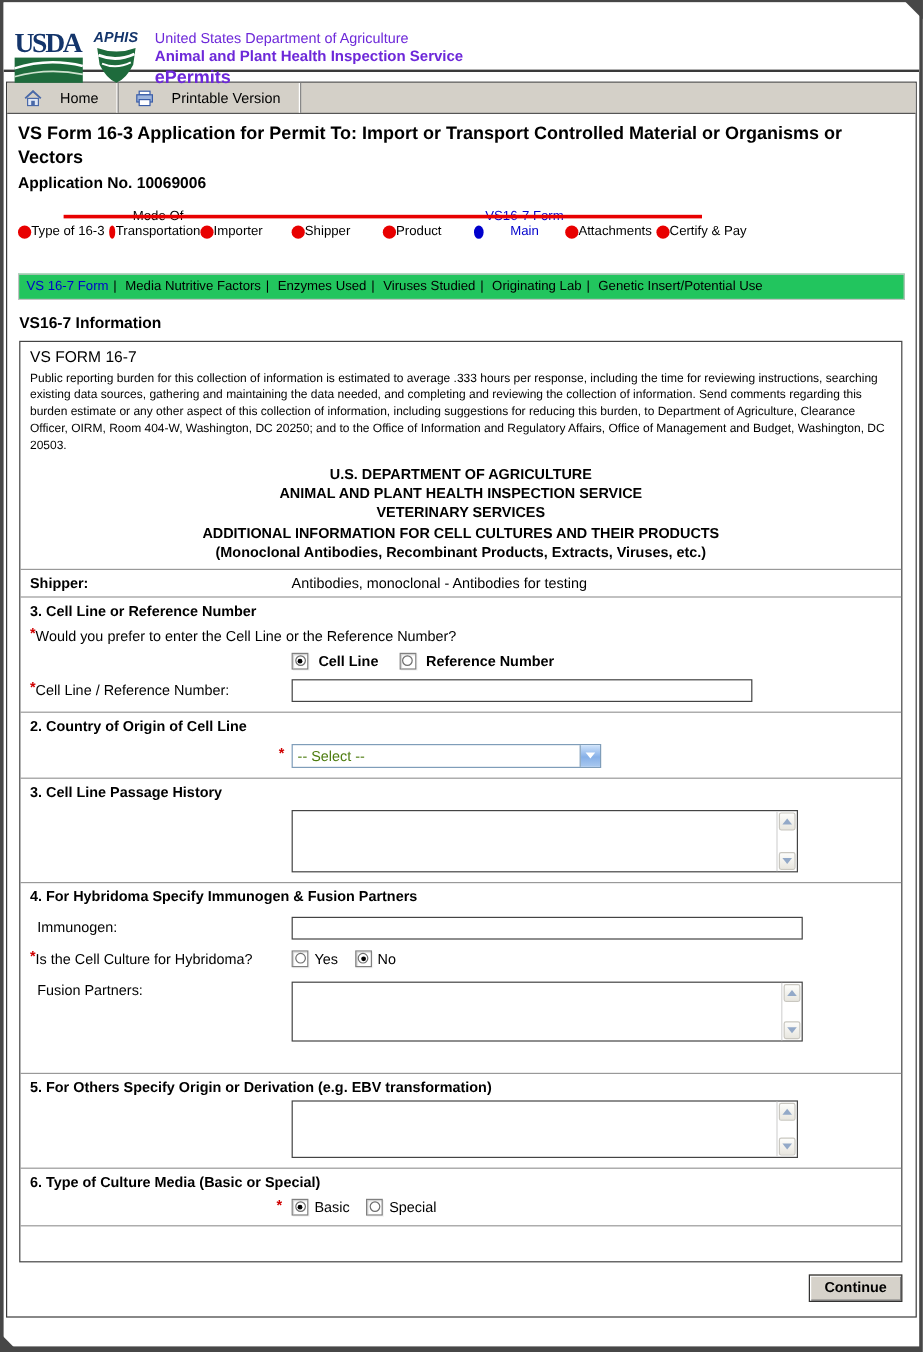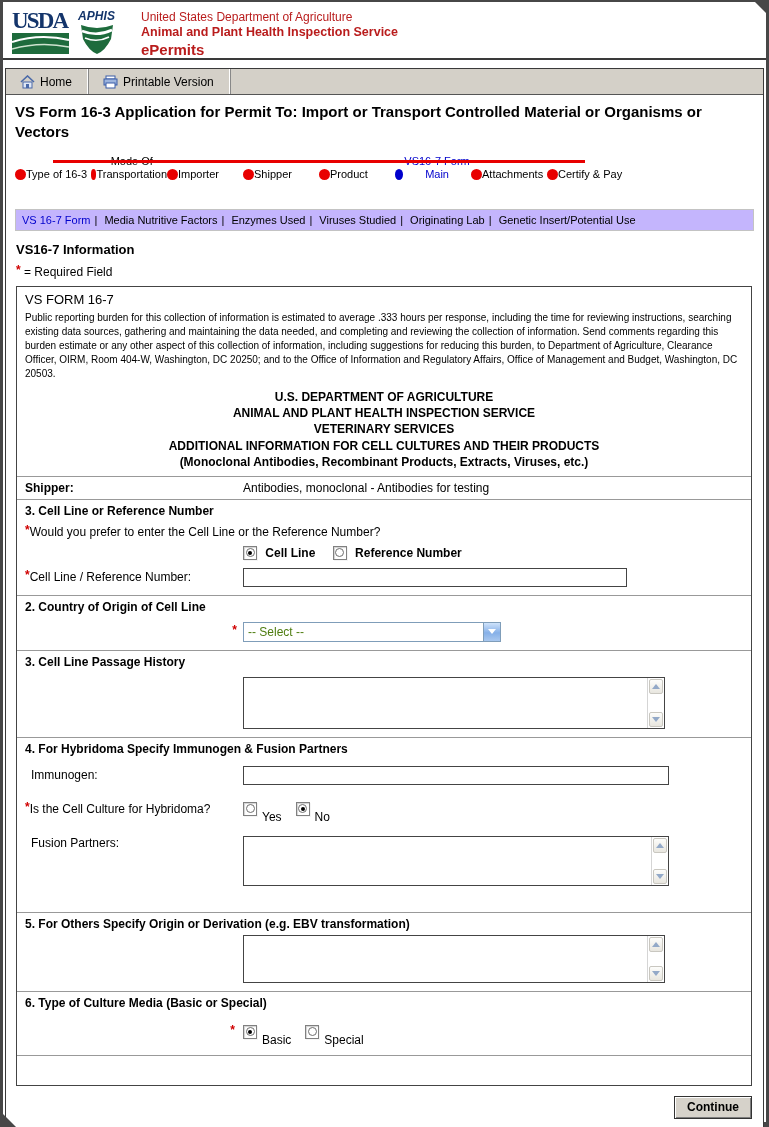--- a/index.html
+++ b/index.html
@@ -7,52 +7,52 @@
   body { background:#474747; font-family:"Liberation Sans","DejaVu Sans",sans-serif; position:relative; overflow:hidden; }
 
   .sheet { position:absolute; left:3px; top:2px; width:763px; height:1120px; background:#fff; }
 
   .corner-tr { position:absolute; top:0; right:0; width:0; height:0;
     border-top:16px solid #474747; border-left:16px solid transparent; z-index:9; }
   .corner-bl { position:absolute; bottom:0; left:0; width:0; height:0;
     border-bottom:16px solid #474747; border-right:16px solid transparent; z-index:9; }
 
   
-  .hdr { height:58px; border-bottom:2px solid #3a3a3a; display:flex; align-items:flex-start; padding:7px 0 0 9px; background:#fff; }
+  .hdr { height:58px; border-bottom:2px solid #3a3a3a; display:flex; align-items:flex-start; padding:22px 0 0 9px; background:#fff; }
   .hdr svg { display:block; }
-  .hdr-text { margin-left:24px; color:#b91c1c; padding-top:1px; }
+  .hdr-text { margin-left:12px; color:#6d28d9; padding-top:1px; }
   .hdr-line1 { font-size:12px; }
   .hdr-line2 { font-size:12.5px; font-weight:bold; margin-top:1px; }
   .hdr-line3 { font-size:15px; font-weight:bold; margin-top:2px; }
 
   
   .main-box { margin:8px 2px 0 2px; border:1px solid #3a3a3a; background:#fff; }
 
   .toolbar { height:26px; background:#d4d0c8; border-bottom:1px solid #555; display:flex; align-items:stretch; font-size:12px; }
-  .tb-btn { display:flex; align-items:center; gap:5px; padding:0 16px 0 14px; border-right:1px solid #888;
+  .tb-btn { display:flex; align-items:center; gap:15px; padding:0 16px 0 14px; border-right:1px solid #888;
     box-shadow:inset -1px 0 0 #fff; cursor:default; color:#000; }
   .tb-fill { flex:1; }
 
   .content { padding:4px 9px 10px 9px; }
 
   .page-title { font-size:15px; font-weight:bold; line-height:1.3; margin-top:3px; color:#000; }
   .app-no { font-size:13px; font-weight:bold; margin-top:4px; }
 
   
   .stepper { position:relative; width:608px; margin:10px 0 0 0; height:50px; }
   .step-line { position:absolute; top:9px; left:38px; width:532px; height:3px; background:#e80000; }
   .steps { display:flex; }
   .step { width:76px; display:flex; align-items:flex-end; cursor:pointer; }
   .step-dot { width:11px; height:11px; border-radius:50%; background:#e80000; margin-top:4px; z-index:1; }
   .step.active .step-dot { background:#0000cc; }
   .step-label { font-size:11px; text-align:center; margin-top:4px; line-height:1.15; color:#000; }
   .step.active .step-label { color:#0000cc; }
 
   
-  .tabbar { margin-top:8px; background:#c4b5fd; border:1px solid #c3c3c3; padding:4px 6px; font-size:11px; color:#000; }
+  .tabbar { margin-top:8px; background:#22c55e; border:1px solid #c3c3c3; padding:4px 6px; font-size:11px; color:#000; }
   .tab { cursor:pointer; }
   .tab.current { color:#0000cc; }
   .tab-sep { color:#000; padding:0 4px; }
 
   .info-heading { font-size:13px; font-weight:bold; margin:11px 0 8px 1px; }
   .req-note { font-size:12px; margin:0 0 7px 1px; }
   .req { color:#d00000; font-weight:bold; position:relative; top:-2px; }
 
   
   .form-box { border:1px solid #444; width:736px; margin-left:1px; font-size:12px; }
@@ -75,21 +75,21 @@
   .flabel.ind { padding-left:6px; }
 
   input.txt { border:1px solid #444; height:19px; background:#fff; font:12px "Liberation Sans",sans-serif; padding:0 3px; }
   .w384 { width:384px; } .w426 { width:426px; }
 
   
   .radio { width:14px; height:14px; border:1px solid #808080; background:#fff; display:inline-flex; align-items:center; justify-content:center;
     box-shadow:inset 1px 1px 1px rgba(0,0,0,.18), 1px 1px 0 #f4f4f4; vertical-align:middle; cursor:pointer; }
   .radio .circ { width:9px; height:9px; border:1px solid #6e6e6e; border-radius:50%; display:flex; align-items:center; justify-content:center; background:#fff; }
   .radio.sel .circ::after { content:""; width:4px; height:4px; border-radius:50%; background:#000; }
-  .rlabel { margin:16px 14px 0 5px; vertical-align:middle; }
+  .rlabel { margin:0 14px 0 5px; vertical-align:middle; }
   .rlabel.b { font-weight:bold; }
 
   
   .xp-select { display:inline-flex; width:258px; height:20px; border:1px solid #7f9db9; background:#fff; align-items:stretch; cursor:pointer; }
   .xp-select .val { flex:1; font-size:12px; padding:2px 0 0 4px; color:#4d7c0f; }
   .xp-arrow { width:17px; background:linear-gradient(#cfe3fb,#86b0e8 55%,#a9c8ef); border-left:1px solid #7f9db9;
     display:flex; align-items:center; justify-content:center; }
   .xp-arrow::after { content:""; width:0; height:0; border-left:4px solid transparent; border-right:4px solid transparent; border-top:5px solid #fff; }
 
   
@@ -151,20 +151,21 @@
           <rect x="1" y="4" width="13" height="6" fill="#9db4dd" stroke="#3a5da8" stroke-width="1"></rect>
           <rect x="3" y="8" width="9" height="5" fill="#fff" stroke="#3a5da8" stroke-width="1"></rect>
         </svg>
         <span>Printable Version</span>
       </div>
       <div class="tb-fill"></div>
     </div>
 
     <div class="content">
       <div class="page-title">VS Form 16-3 Application for Permit To: Import or Transport Controlled Material or Organisms or Vectors</div>
+      <div class="app-no">Application No. 10069006</div>
 
       <div class="stepper">
         <div class="step-line"></div>
         <div class="steps">
           <div class="step">
             <div class="step-dot"></div>
             <div class="step-label">Type of 16-3</div>
           </div>
           <div class="step">
             <div class="step-dot"></div>
@@ -200,24 +201,20 @@
       <div class="tabbar">
         <span class="tab current">VS 16-7 Form</span><span class="tab-sep">|</span>
         <span class="tab">Media Nutritive Factors</span><span class="tab-sep">|</span>
         <span class="tab">Enzymes Used</span><span class="tab-sep">|</span>
         <span class="tab">Viruses Studied</span><span class="tab-sep">|</span>
         <span class="tab">Originating Lab</span><span class="tab-sep">|</span>
         <span class="tab">Genetic Insert/Potential Use</span>
       </div>
 
       <div class="info-heading">VS16-7 Information</div>
-      <div class="req-note">
-        <span class="req">*</span>
-        <span>= Required Field</span>
-      </div>
 
       <div class="form-box">
 
         <div class="fb-head">
           <div class="fb-title">VS FORM 16-7</div>
           <div class="burden">Public reporting burden for this collection of information is estimated to average .333 hours per response, including the time for reviewing instructions, searching existing data sources, gathering and maintaining the data needed, and completing and reviewing the collection of information. Send comments regarding this burden estimate or any other aspect of this collection of information, including suggestions for reducing this burden, to Department of Agriculture, Clearance Officer, OIRM, Room 404-W, Washington, DC 20250; and to the Office of Information and Regulatory Affairs, Office of Management and Budget, Washington, DC 20503.</div>
           <div class="agency">
             <div>U.S. DEPARTMENT OF AGRICULTURE</div>
             <div>ANIMAL AND PLANT HEALTH INSPECTION SERVICE</div>
             <div>VETERINARY SERVICES</div>

